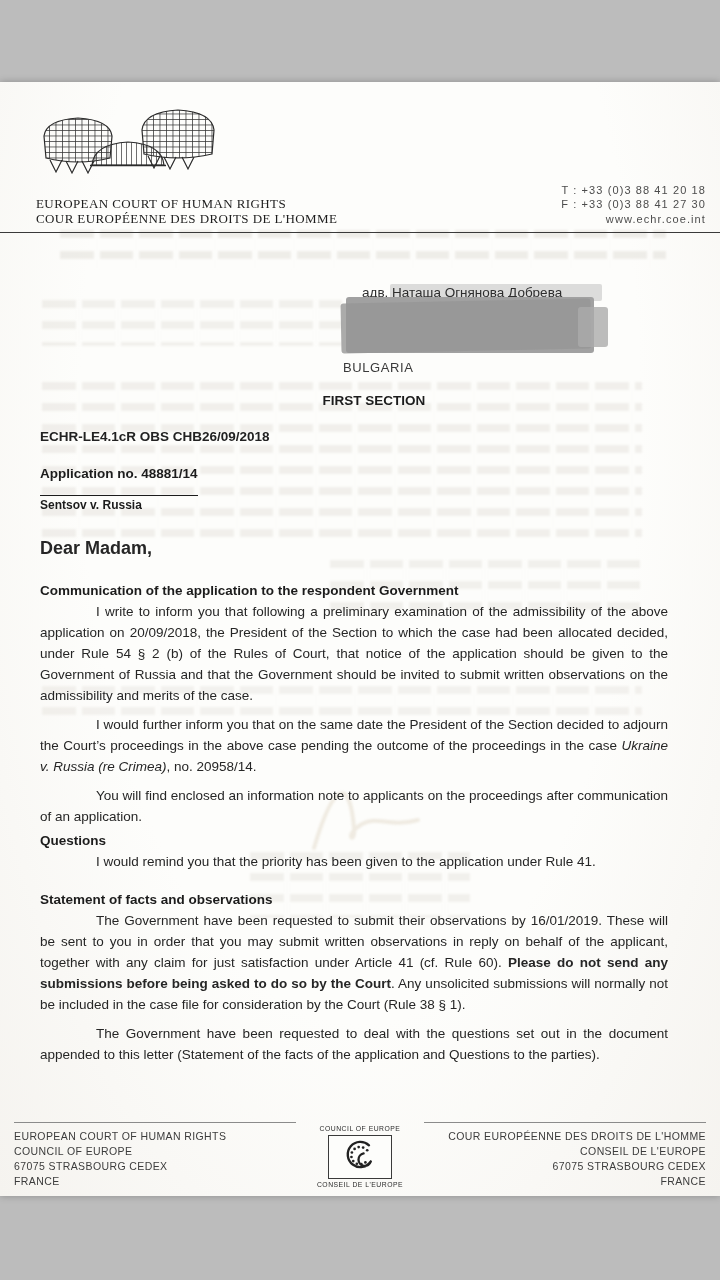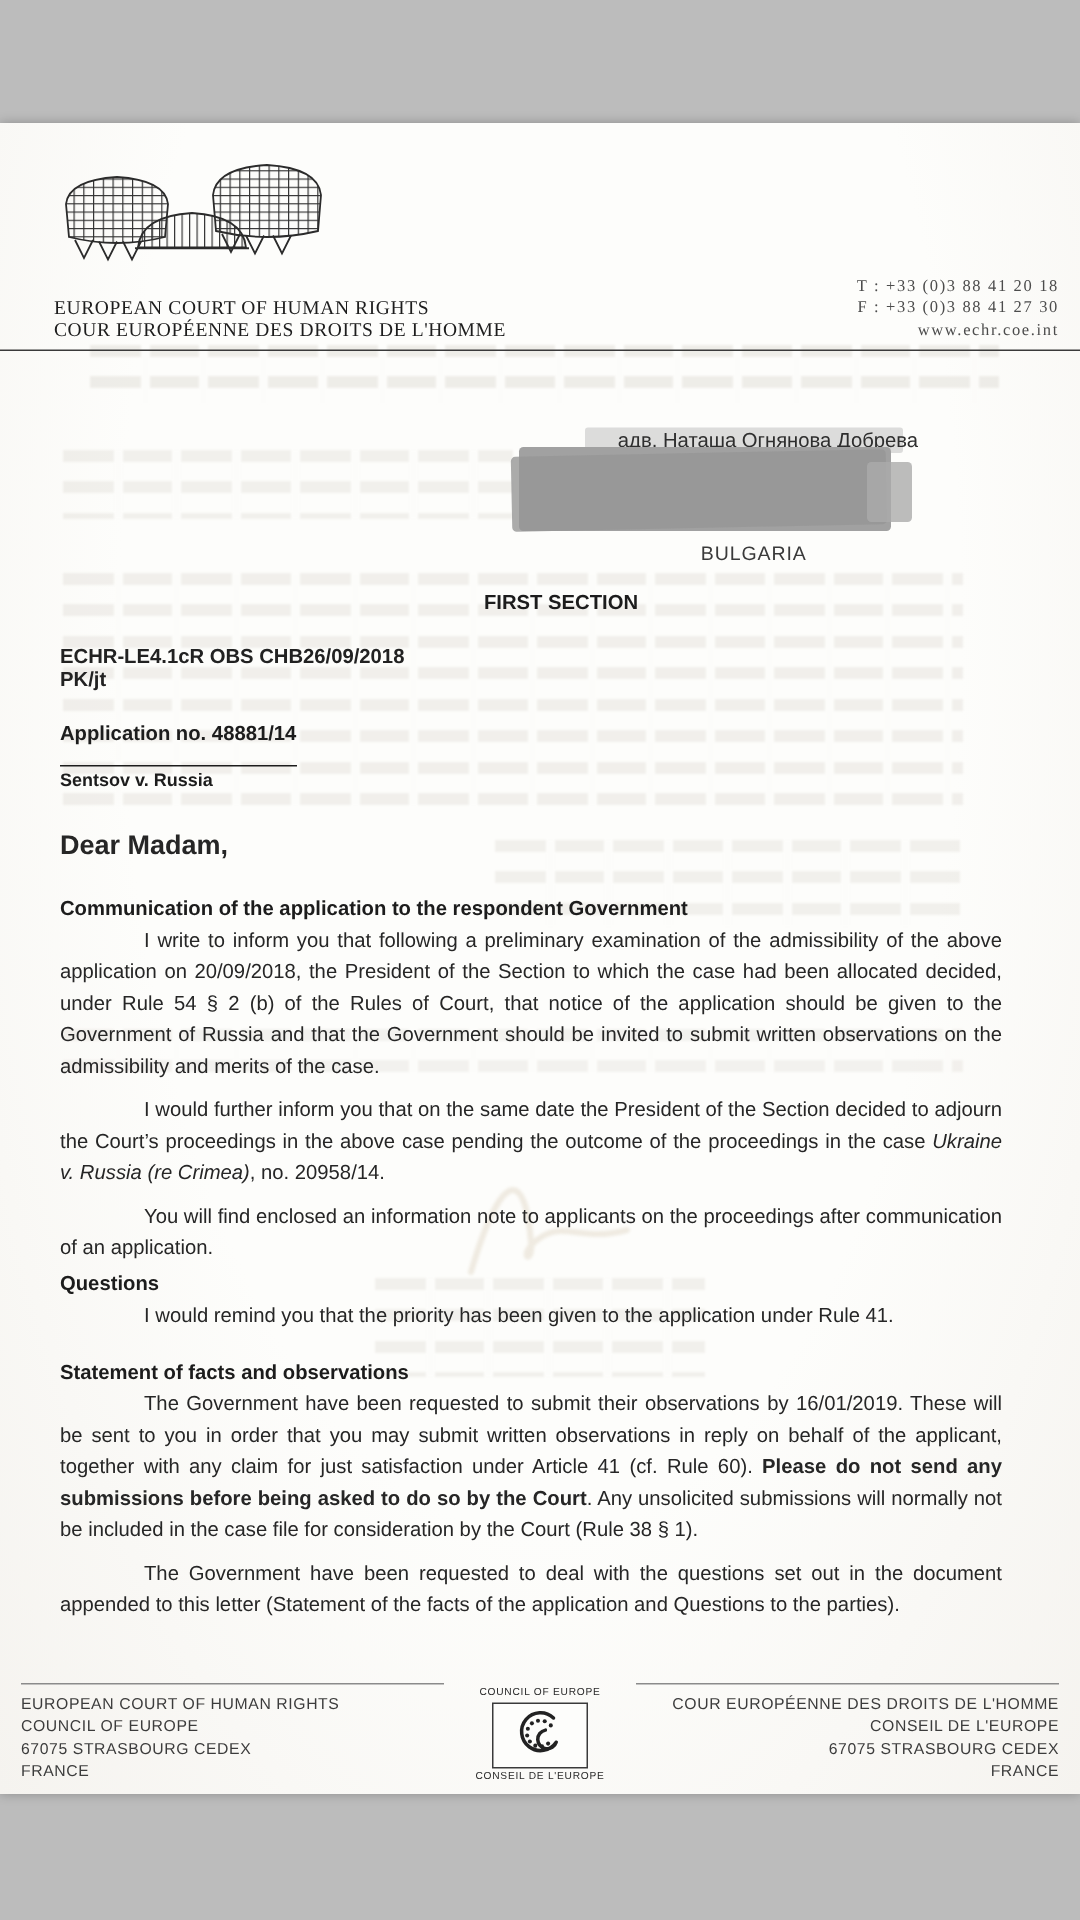--- a/index.html
+++ b/index.html
@@ -24,24 +24,24 @@
   }
   .ghost-sig{position:absolute;z-index:0;opacity:.16;filter:blur(1px);}
   
   .content{position:relative;z-index:1;height:100%;}
   .letterhead{
     display:flex;justify-content:space-between;align-items:flex-end;
     padding:26px 14px 4px 36px;
   }
   .org-names{font-family:"Liberation Serif","DejaVu Serif",serif;
     font-size:13px;line-height:15px;color:#1d1d1d;letter-spacing:.4px;margin-top:4px;}
-  .contact{font-size:11px;line-height:14.5px;letter-spacing:1.1px;color:#4c4c4c;text-align:right;font-family:Liberation Serif, serif;}
+  .contact{font-size:11px;line-height:14.5px;letter-spacing:1.1px;color:#4c4c4c;text-align:right;}
   .head-rule{border:0;border-top:1.6px solid #3a3a3a;margin:2px 0 0 0;}
 
-  .recipient{position:relative;margin:52px 0 0 362px;width:300px;text-align:center;}
+  .recipient{position:relative;margin:52px 0 0 362px;width:300px;}
   .recipient .name{position:relative;font-size:13.5px;color:#2e2e2e;font-weight:500;white-space:nowrap;}
   .recipient .name::before{content:"";position:absolute;left:28px;top:-1px;width:212px;height:17px;
     background:#b3b3b3;opacity:.45;border-radius:2px;z-index:-1;}
   .blobwrap{position:relative;height:52px;}
   .redaction{position:absolute;left:-16px;top:-3px;width:248px;height:56px;
     background:#a1a1a1;border-radius:3px;filter:blur(.4px);}
   .redaction::before{content:"";position:absolute;left:-5px;top:4px;width:250px;height:50px;
     background:#969696;opacity:.8;border-radius:3px;transform:rotate(-1.2deg);}
   .redaction::after{content:"";position:absolute;right:-14px;top:10px;width:30px;height:40px;
     background:#ababab;opacity:.8;border-radius:3px;}
@@ -136,21 +136,20 @@
       <div class="country">BULGARIA</div>
     </div>
 
     <div class="section-title">FIRST SECTION</div>
 
     <div class="bodycol">
       <div class="refrow">
         <span>ECHR-LE4.1cR OBS CHB</span>
         <span>26/09/2018</span>
       </div>
-      <div class="initials">PK/jt</div>
 
       <div class="caseblock">
         <span class="appno">Application no. 48881/14</span>
         <div class="casename">Sentsov v. Russia</div>
       </div>
 
       <div class="salutation">Dear Madam,</div>
 
       <div class="h-bold">Communication of the application to the respondent Government</div>
       <p class="para mt3">I write to inform you that following a preliminary examination of the admissibility of the above application on 20/09/2018, the President of the Section to which the case had been allocated decided, under Rule 54 § 2 (b) of the Rules of Court, that notice of the application should be given to the Government of Russia and that the Government should be invited to submit written observations on the admissibility and merits of the case.</p>

